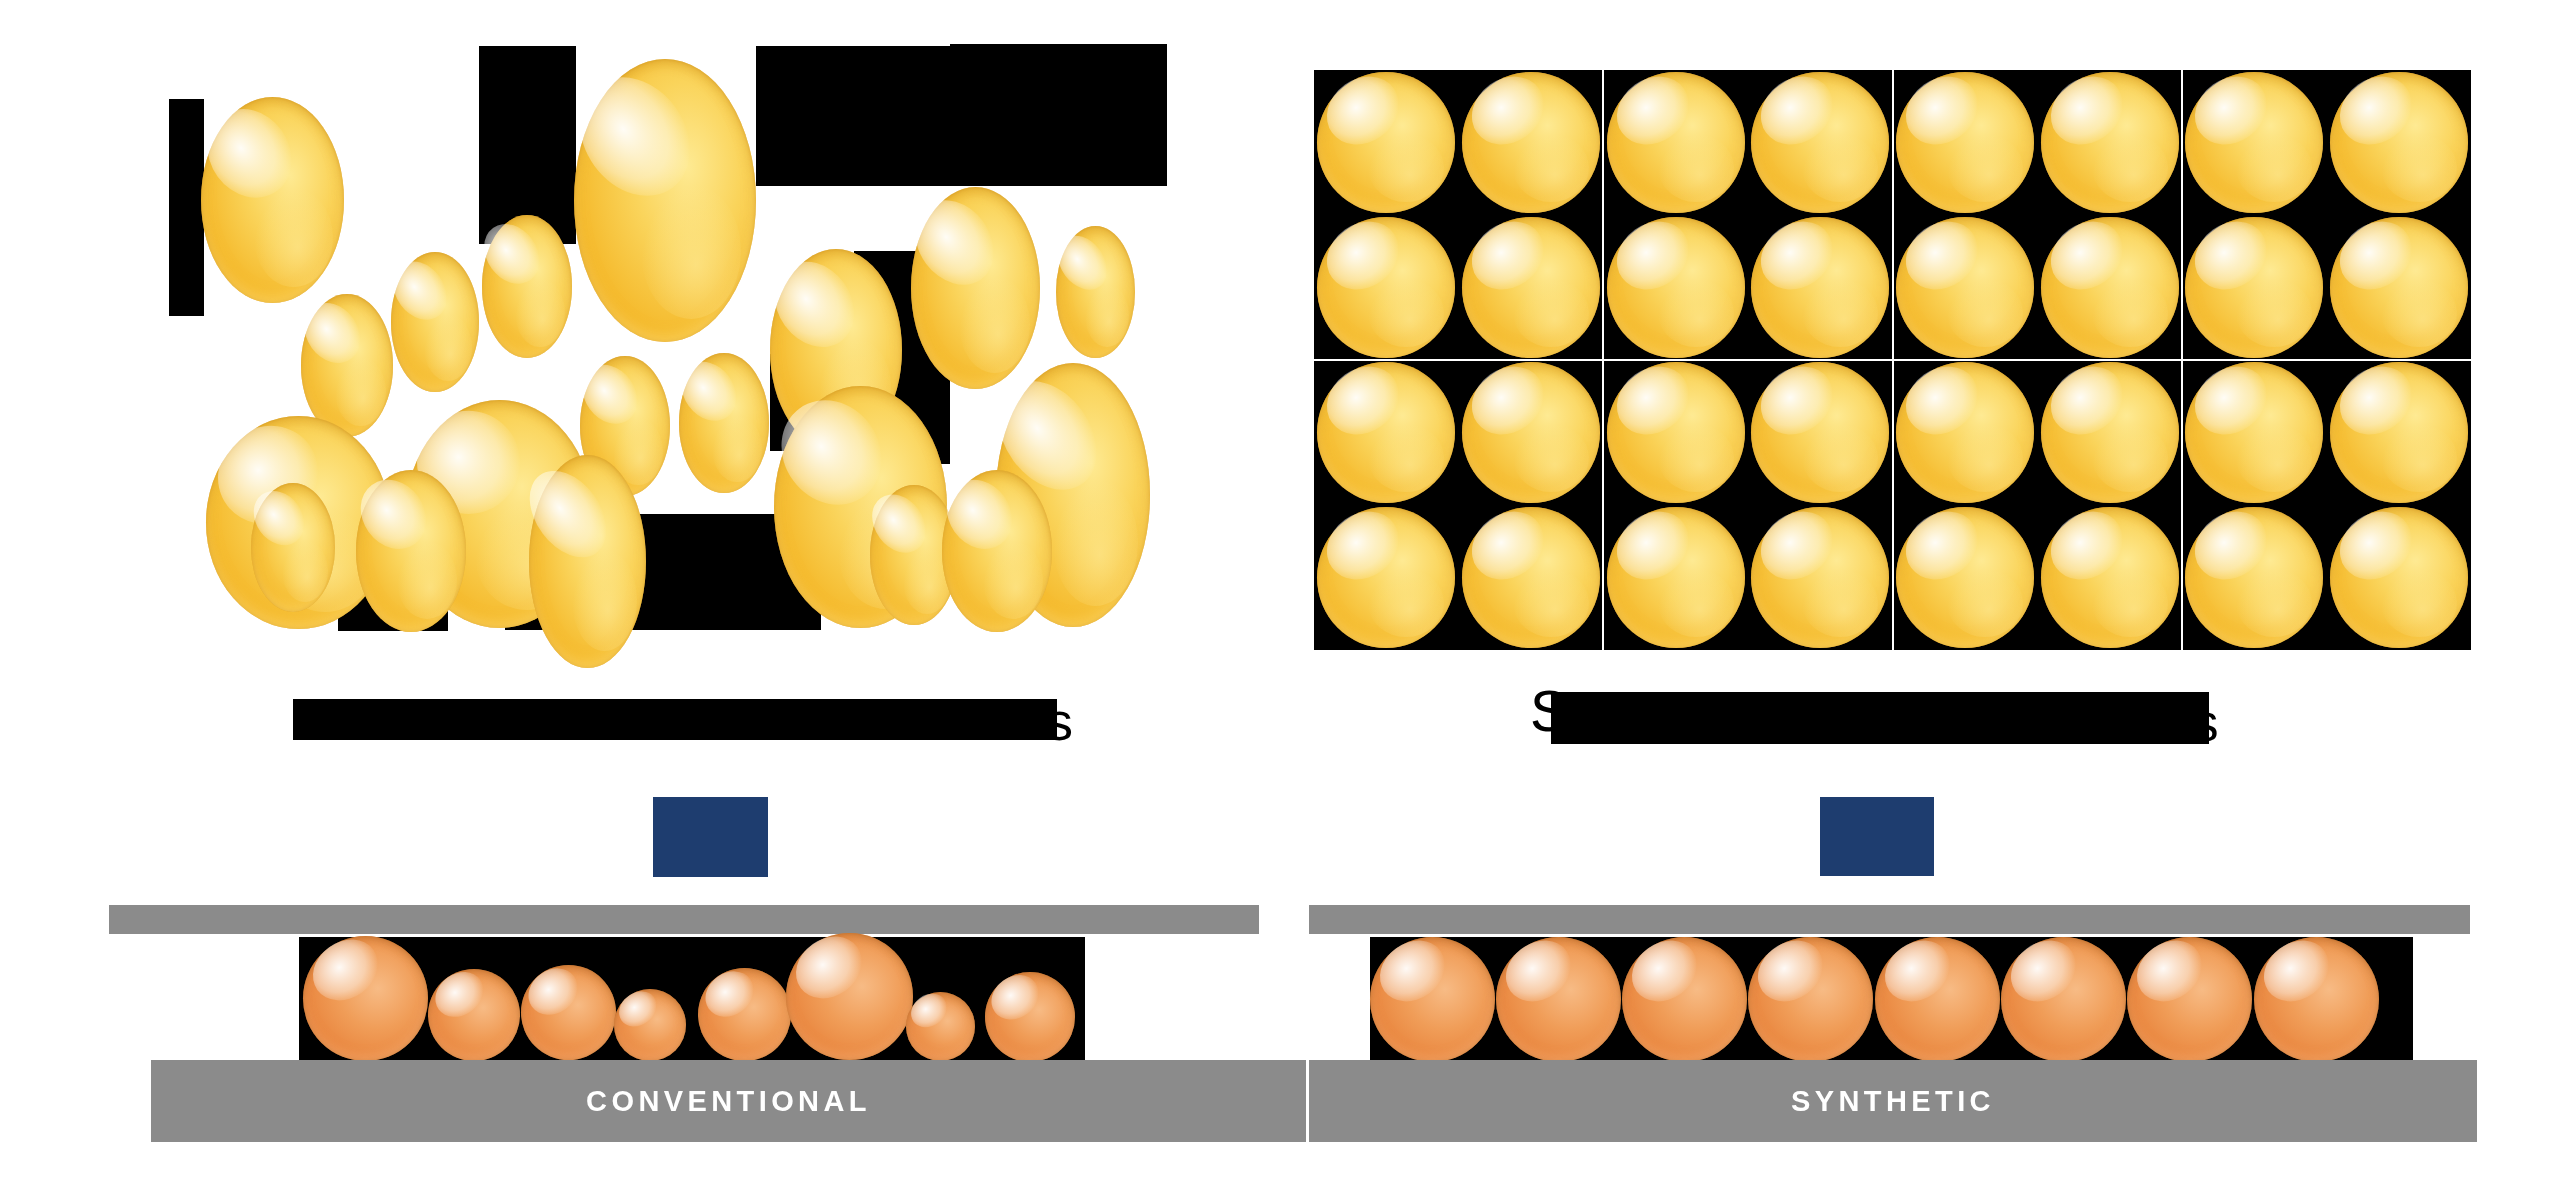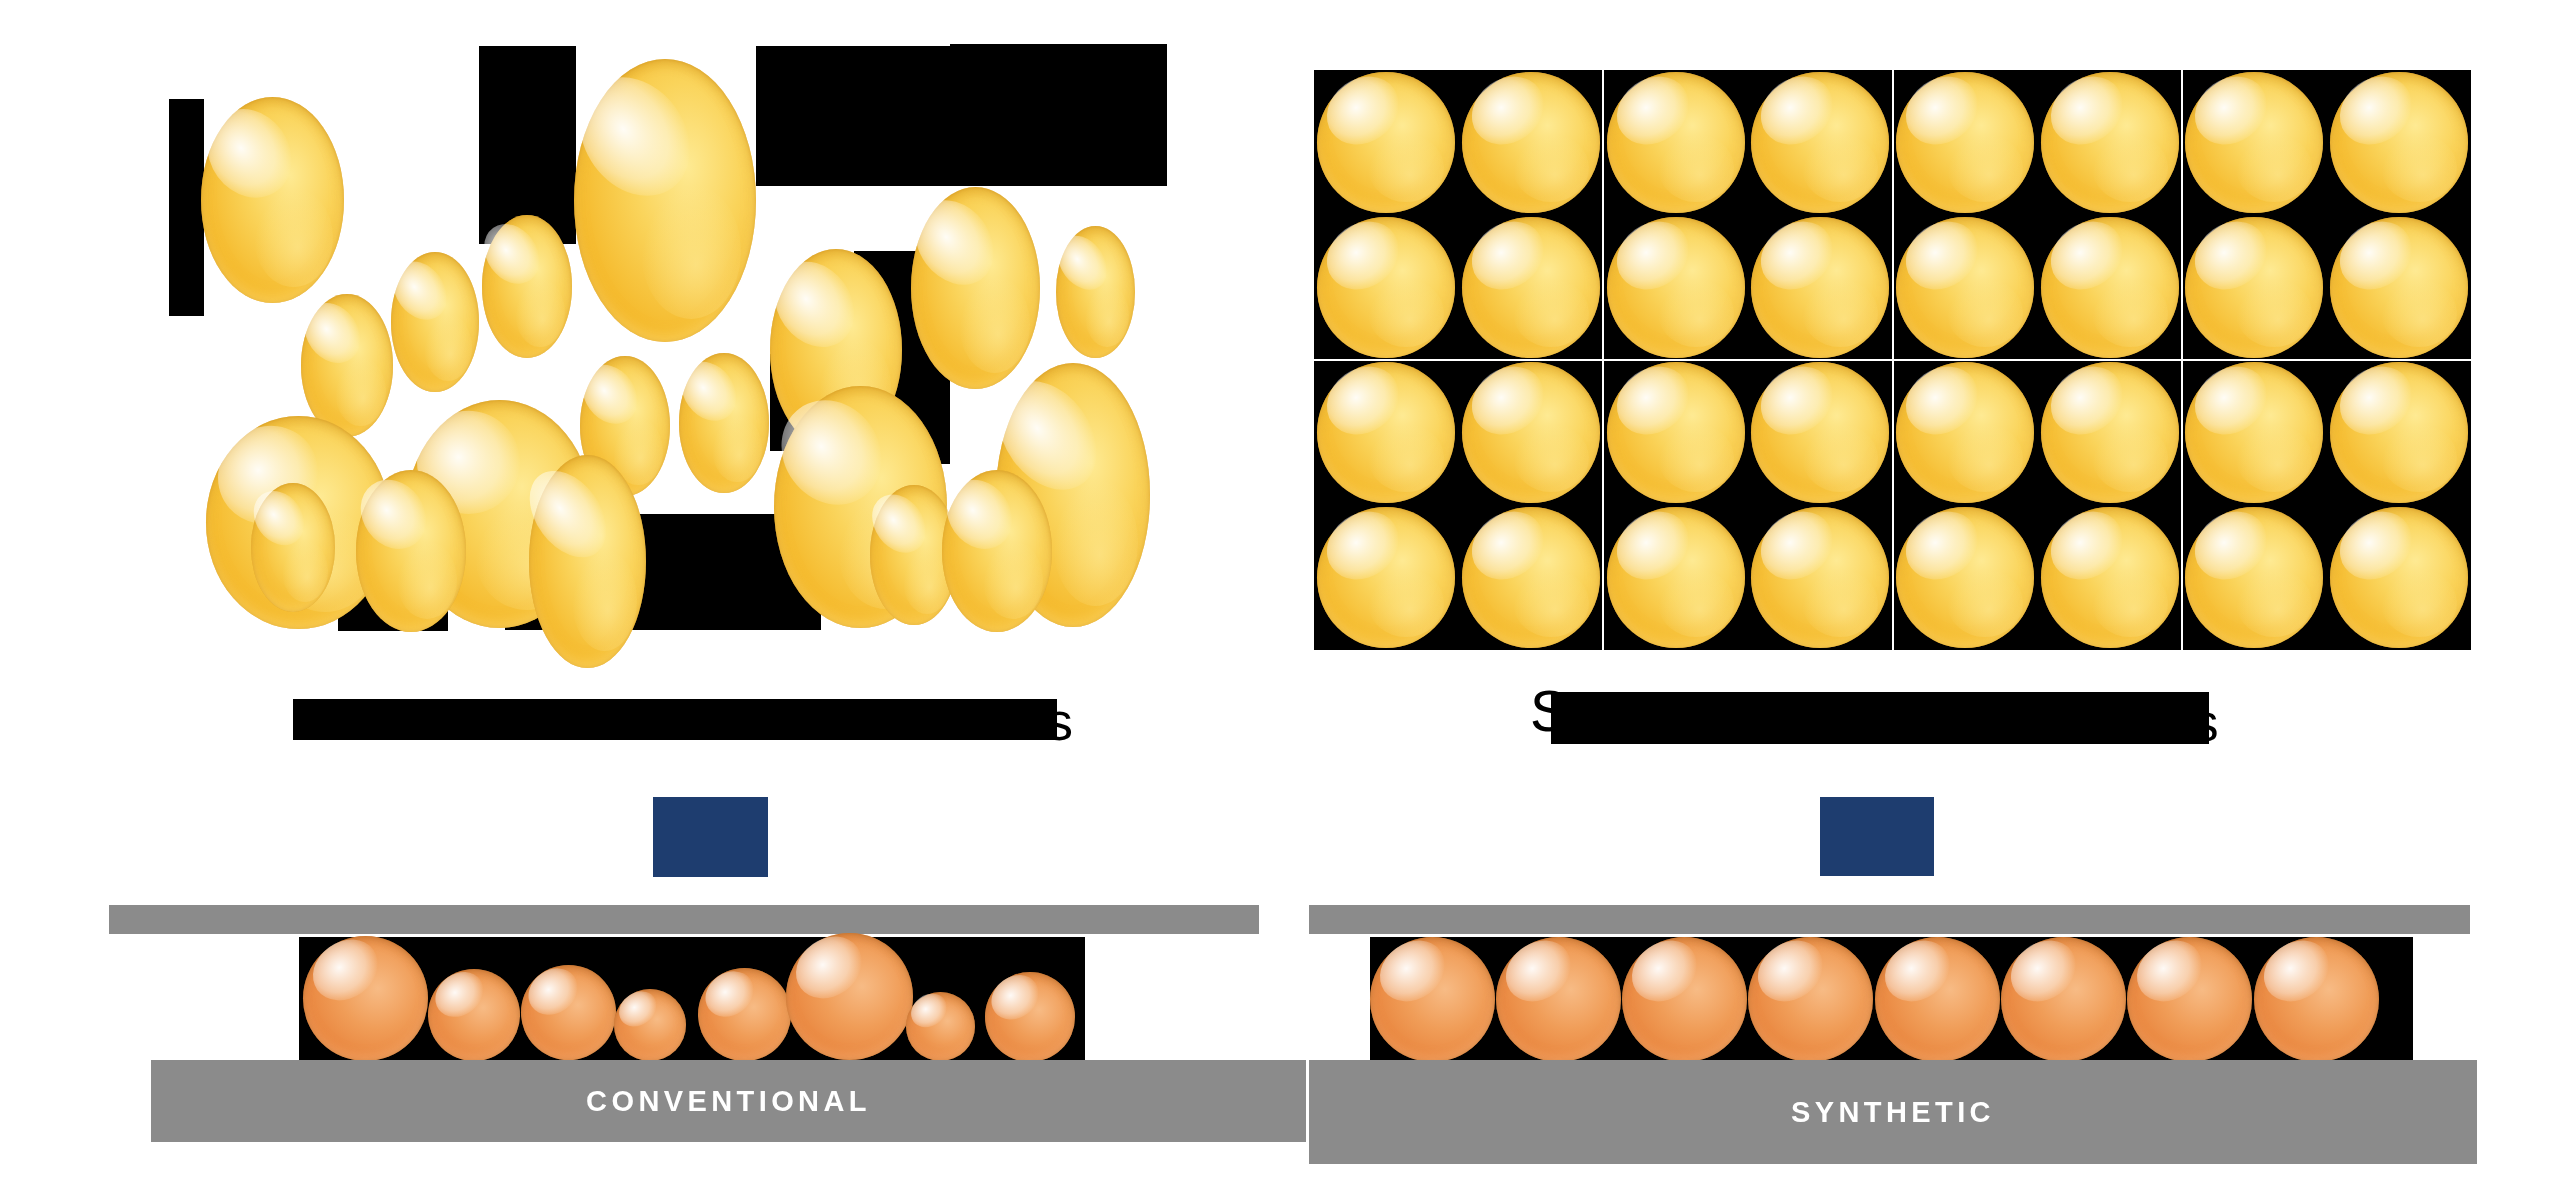--- a/index.html
+++ b/index.html
@@ -133,18 +133,18 @@
   <div class="abs" id="right-band-orbs">
       <div class="orb orange" style="left: 1370px; top: 937px; width: 125px; height: 125px;"></div>
       <div class="orb orange" style="left: 1496px; top: 937px; width: 125px; height: 125px;"></div>
       <div class="orb orange" style="left: 1622px; top: 937px; width: 125px; height: 125px;"></div>
       <div class="orb orange" style="left: 1748px; top: 937px; width: 125px; height: 125px;"></div>
       <div class="orb orange" style="left: 1875px; top: 937px; width: 125px; height: 125px;"></div>
       <div class="orb orange" style="left: 2001px; top: 937px; width: 125px; height: 125px;"></div>
       <div class="orb orange" style="left: 2127px; top: 937px; width: 125px; height: 125px;"></div>
       <div class="orb orange" style="left: 2254px; top: 937px; width: 125px; height: 125px;"></div>
     </div>
-  <div class="plate" style="left: 1309px; top: 1060px; width: 1168px; height: 104px; background: rgb(139, 139, 139);">
+  <div class="plate" style="left: 1309px; top: 1060px; width: 1168px; height: 82px; background: rgb(139, 139, 139);">
     <span class="plate-label">SYNTHETIC</span>
   </div>
 
 </div>
 
 
 </body></html>

